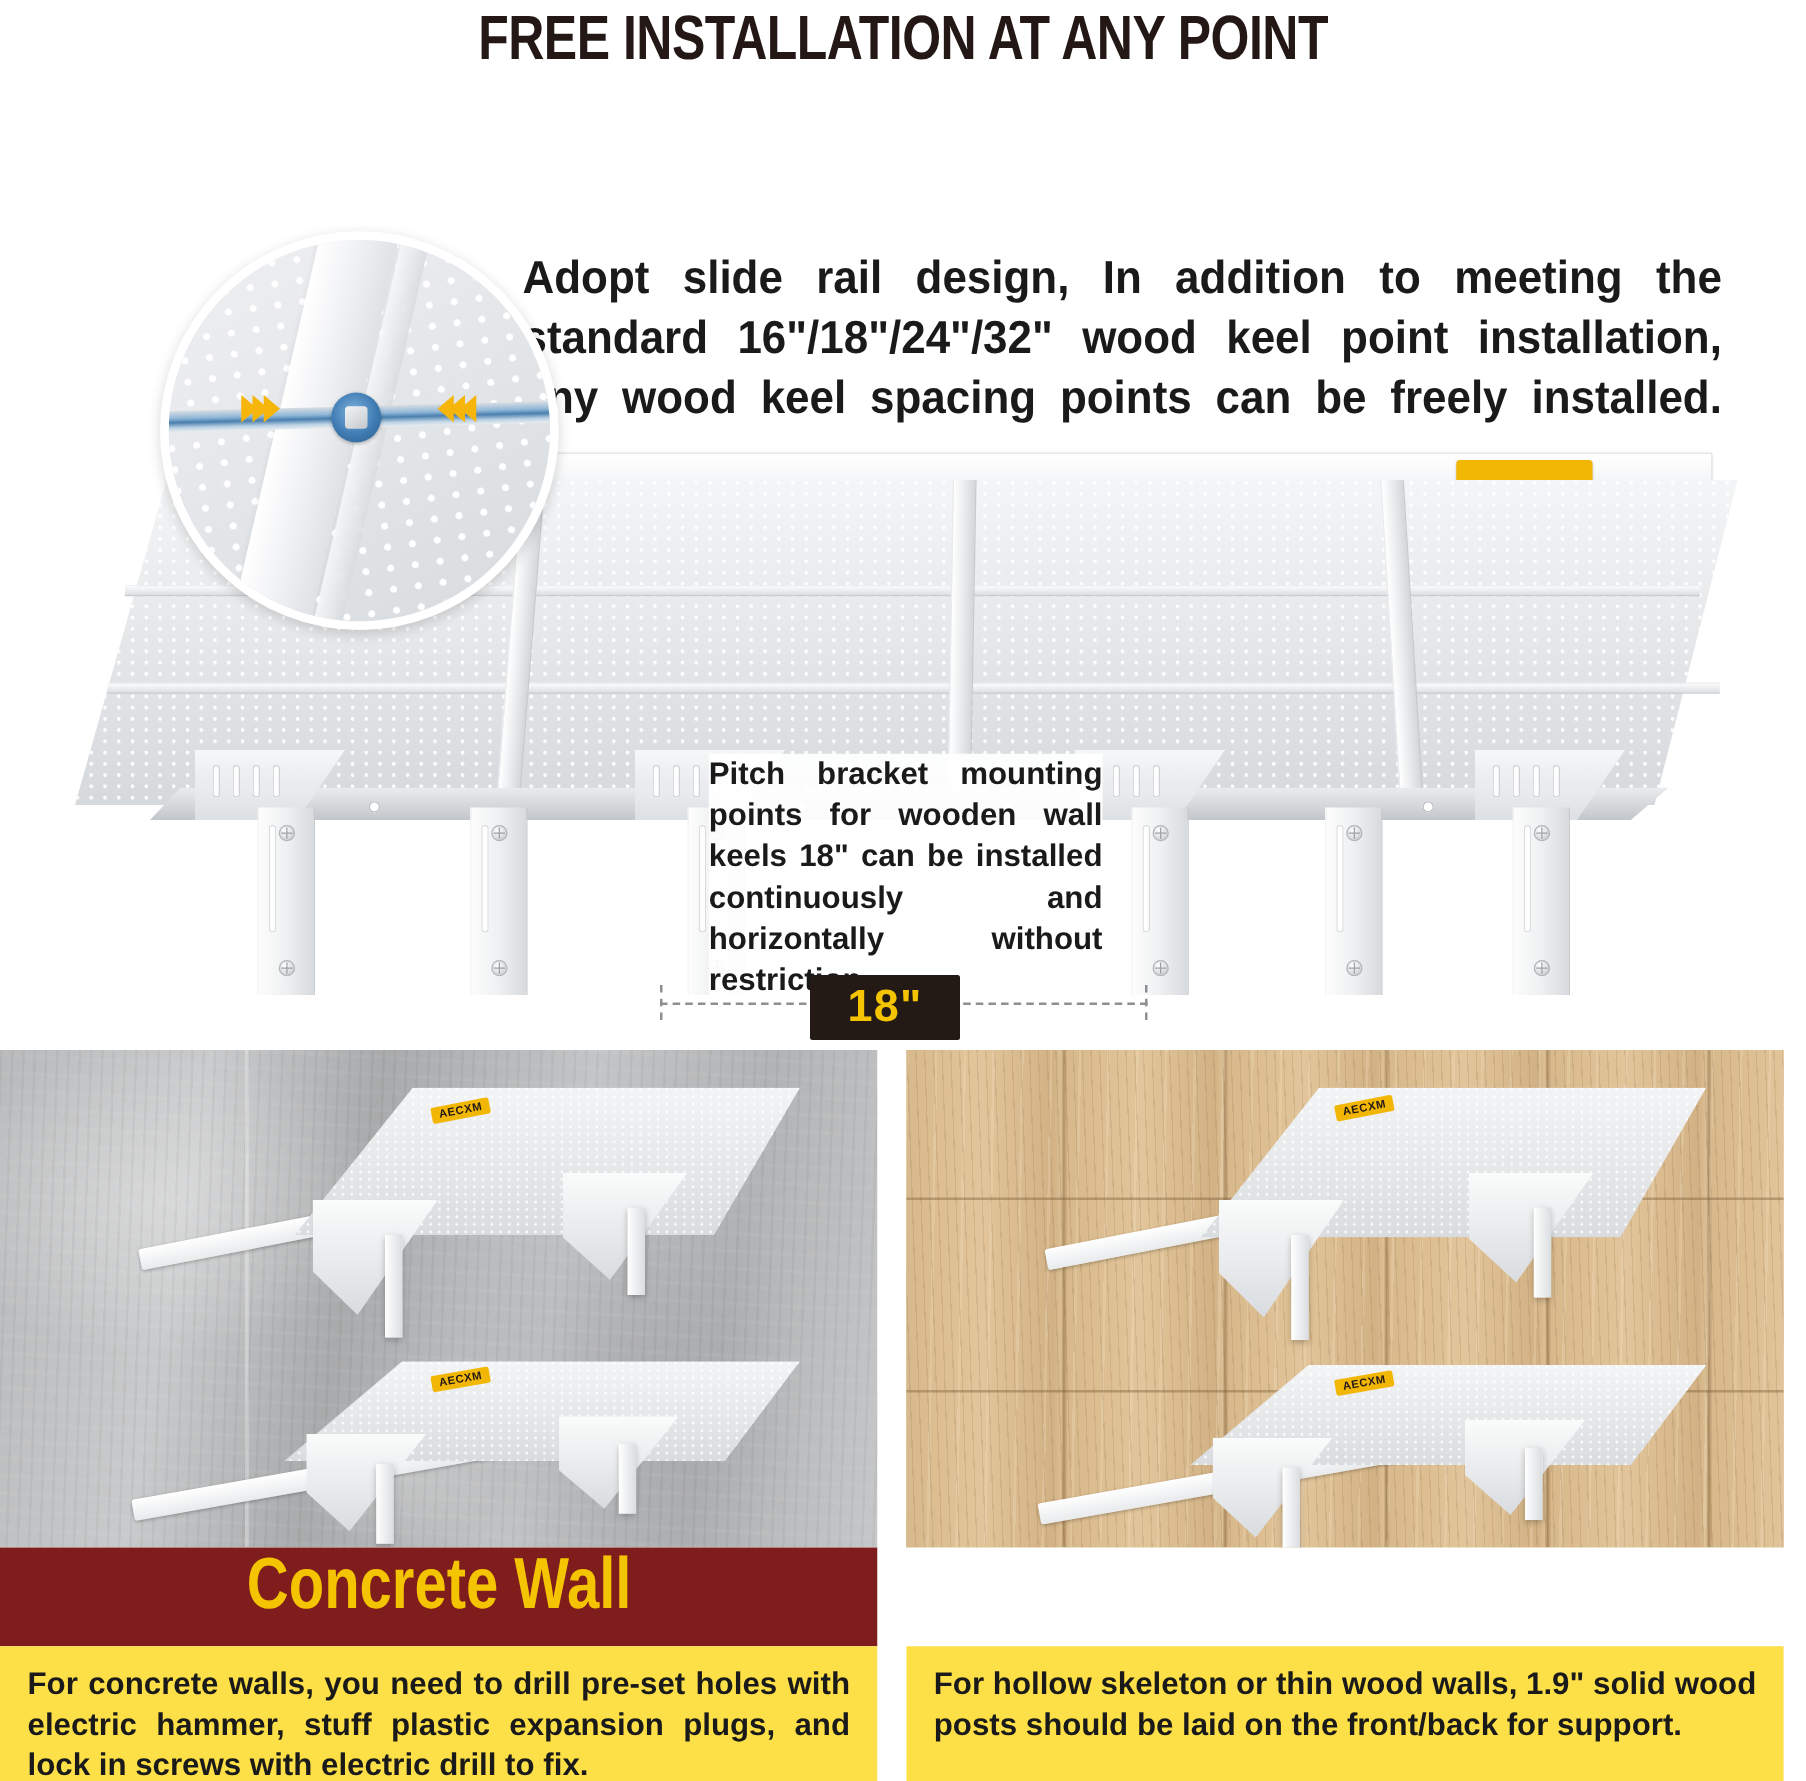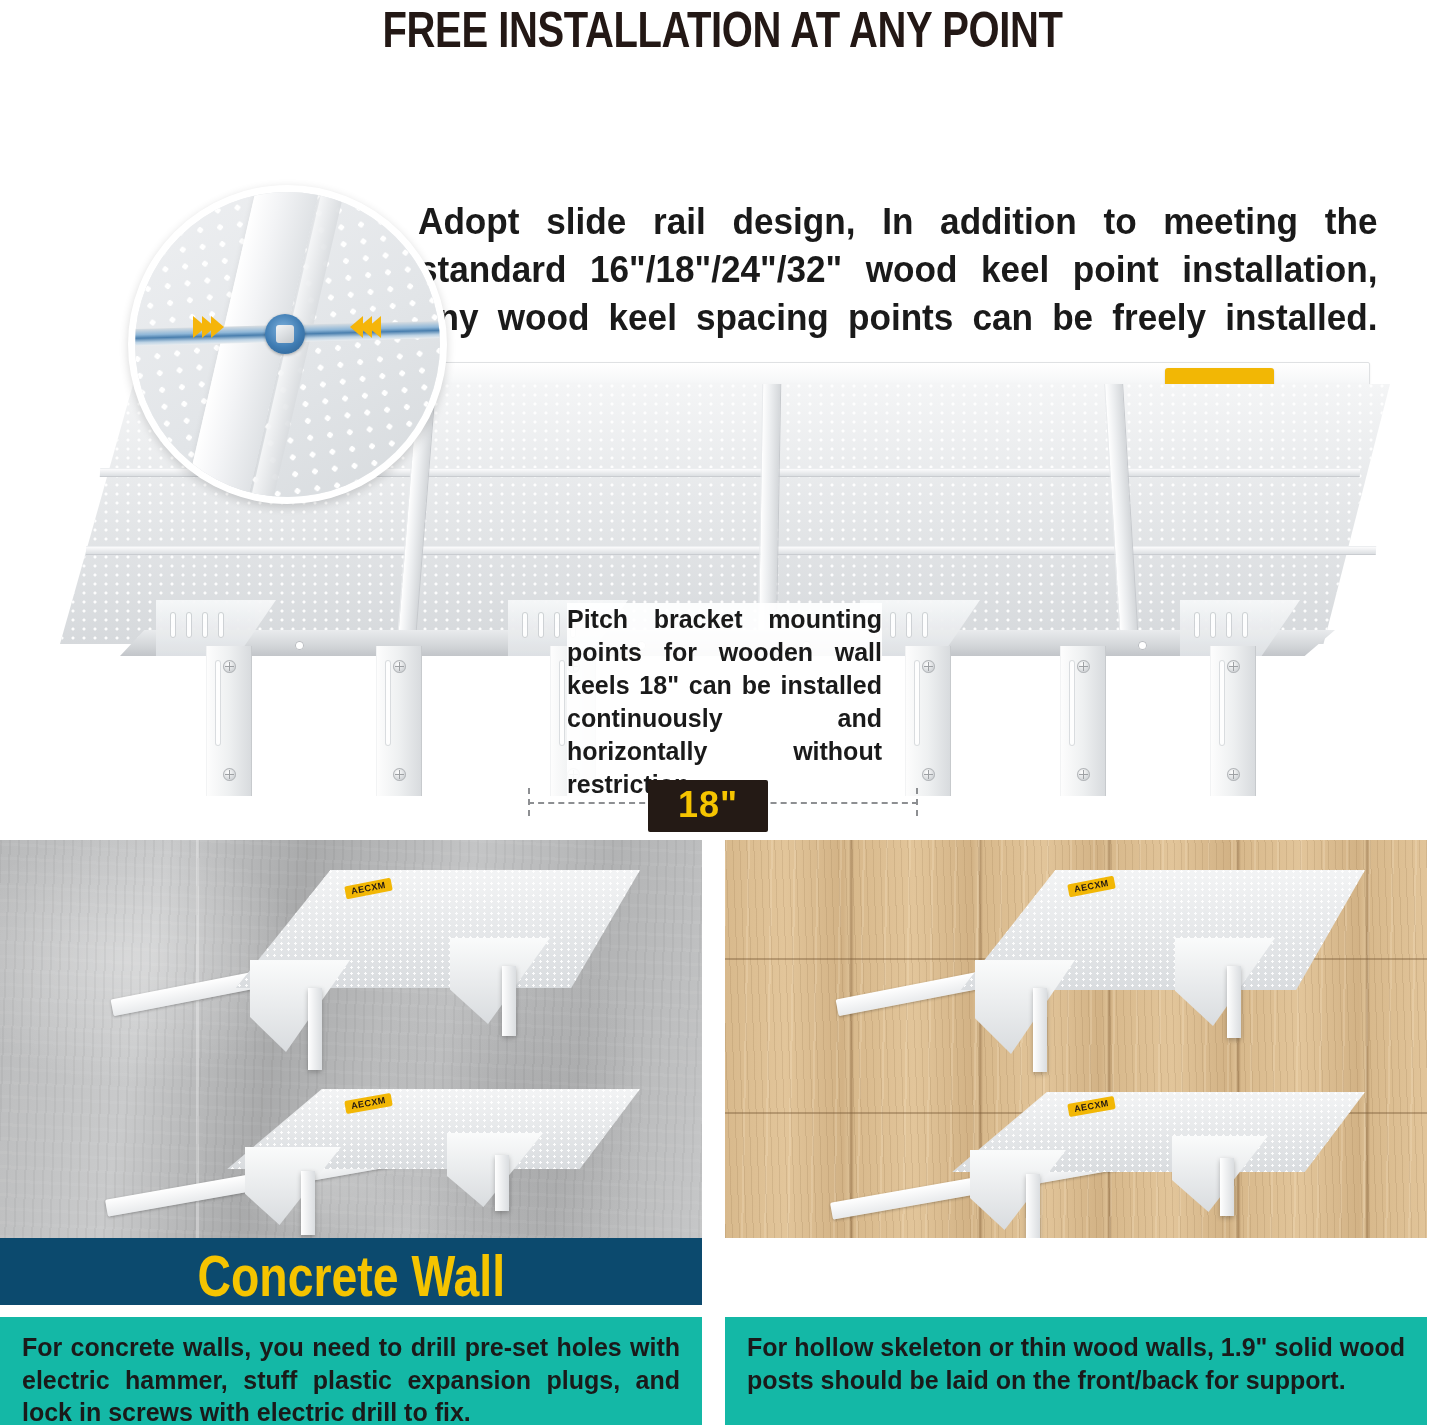--- a/index.html
+++ b/index.html
@@ -276,31 +276,31 @@
     box-shadow:0 3px 7px rgba(0,0,0,.28);
   }
   .mini .m-leg{
     position:absolute;width:14px;
     background:linear-gradient(90deg,#ffffff,#dadde0);
     box-shadow:0 2px 5px rgba(0,0,0,.25);
   }
 
   
   .cap-title{
-    position:absolute;left:0;top:398px;width:702px;height:67px;
-    background:#0c4a6e;display:flex;align-items:flex-end;justify-content:center;
+    position:absolute;left:0;top:398px;width:702px;height:79px;
+    background:#7f1d1d;display:flex;align-items:flex-start;justify-content:center;
   }
   .cap-title span{
     font-family:"Liberation Sans Narrow","Liberation Sans",sans-serif;
     font-weight:bold;font-size:58px;color:#F5C400;line-height:1;
     transform:scaleX(0.80);transform-origin:center center;white-space:nowrap;
   }
   .cap-body{
     position:absolute;left:0;top:477px;width:702px;height:108px;
-    background:#14b8a6;
+    background:#fde047;
   }
   .cap-body p{
     margin:0;padding:14px 22px 0 22px;
     font-family:"Liberation Sans",sans-serif;
     font-weight:bold;font-size:25px;line-height:1.30;color:#1a1a1a;
     text-align:justify;text-align-last:left;
   }
 </style>
 </head>
 <body>

